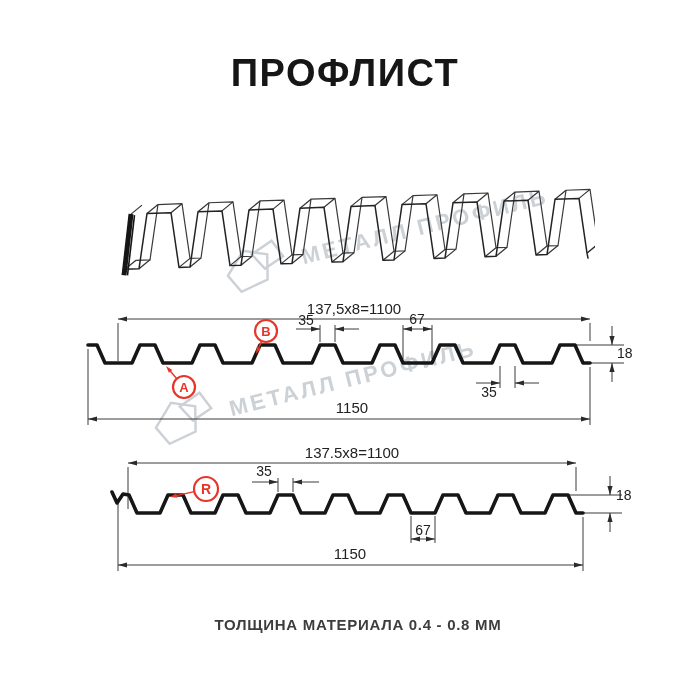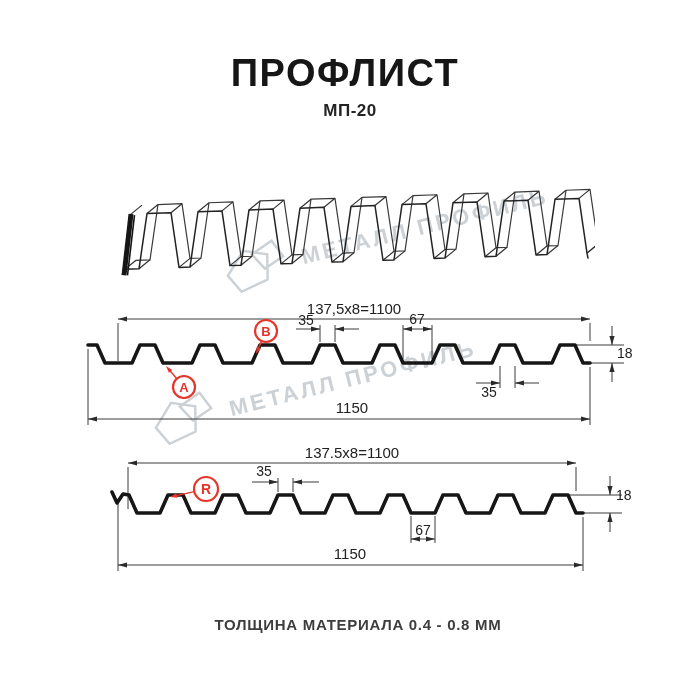--- a/index.html
+++ b/index.html
@@ -26,21 +26,20 @@
   .redc{fill:#ffffff;stroke:#e63529;stroke-width:2.2;}
   .redln{stroke:#e63529;stroke-width:1.4;}
   .redfill{fill:#e63529;}
 </style>
 </head>
 <body>
 
 <div class="page">
 
   <div class="title">ПРОФЛИСТ</div>
-  <div class="subtitle">МП-20</div>
 
   <div class="wm" style="left:220px;top:246px;">
     <svg width="76" height="64" viewBox="0 0 80 68">
       <polygon points="10,34 32,12 56,22 50,48 20,54" fill="none" stroke="#ccd1d6" stroke-width="2.6"></polygon>
       <polygon points="40,18 64,9 72,28 50,36" fill="none" stroke="#ccd1d6" stroke-width="2.6"></polygon>
     </svg>
     <span class="wm-text">МЕТАЛЛ ПРОФИЛЬ</span>
   </div>
 
   <div class="wm" style="left:148px;top:398px;">

